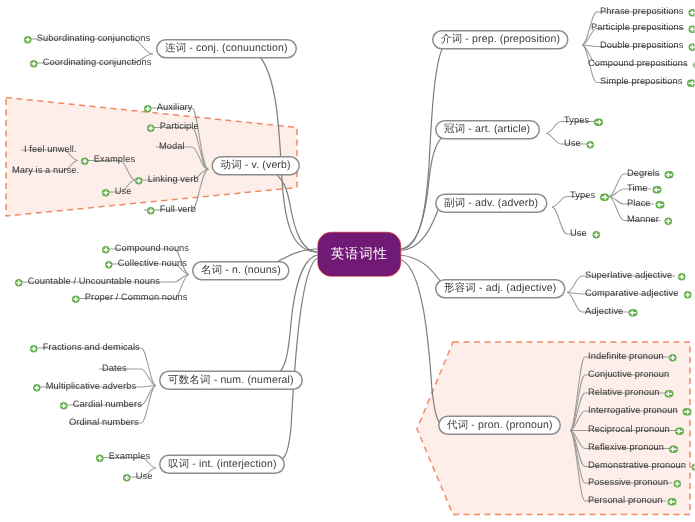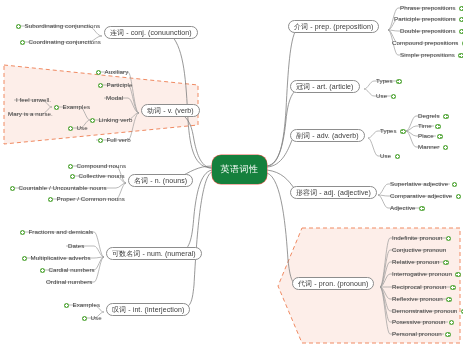--- a/index.html
+++ b/index.html
@@ -42,21 +42,21 @@
     background:transparent;
     letter-spacing:0.05px;
   }
   .node.onpink .plain{background:transparent;}
 
   
   #center{
     position:absolute;
     left:212px;top:155px;
     width:55px;height:29px;
-    background:#15803d;
+    background:#701a75;
     border-radius:9px;
     display:flex;align-items:center;justify-content:center;
     color:#ffffff;
     font-size:9px;
     font-family:Liberation Sans, sans-serif;
     letter-spacing:0.5px;
     box-shadow:0 0 0 0.5px #e85d52;
   }
 
   

